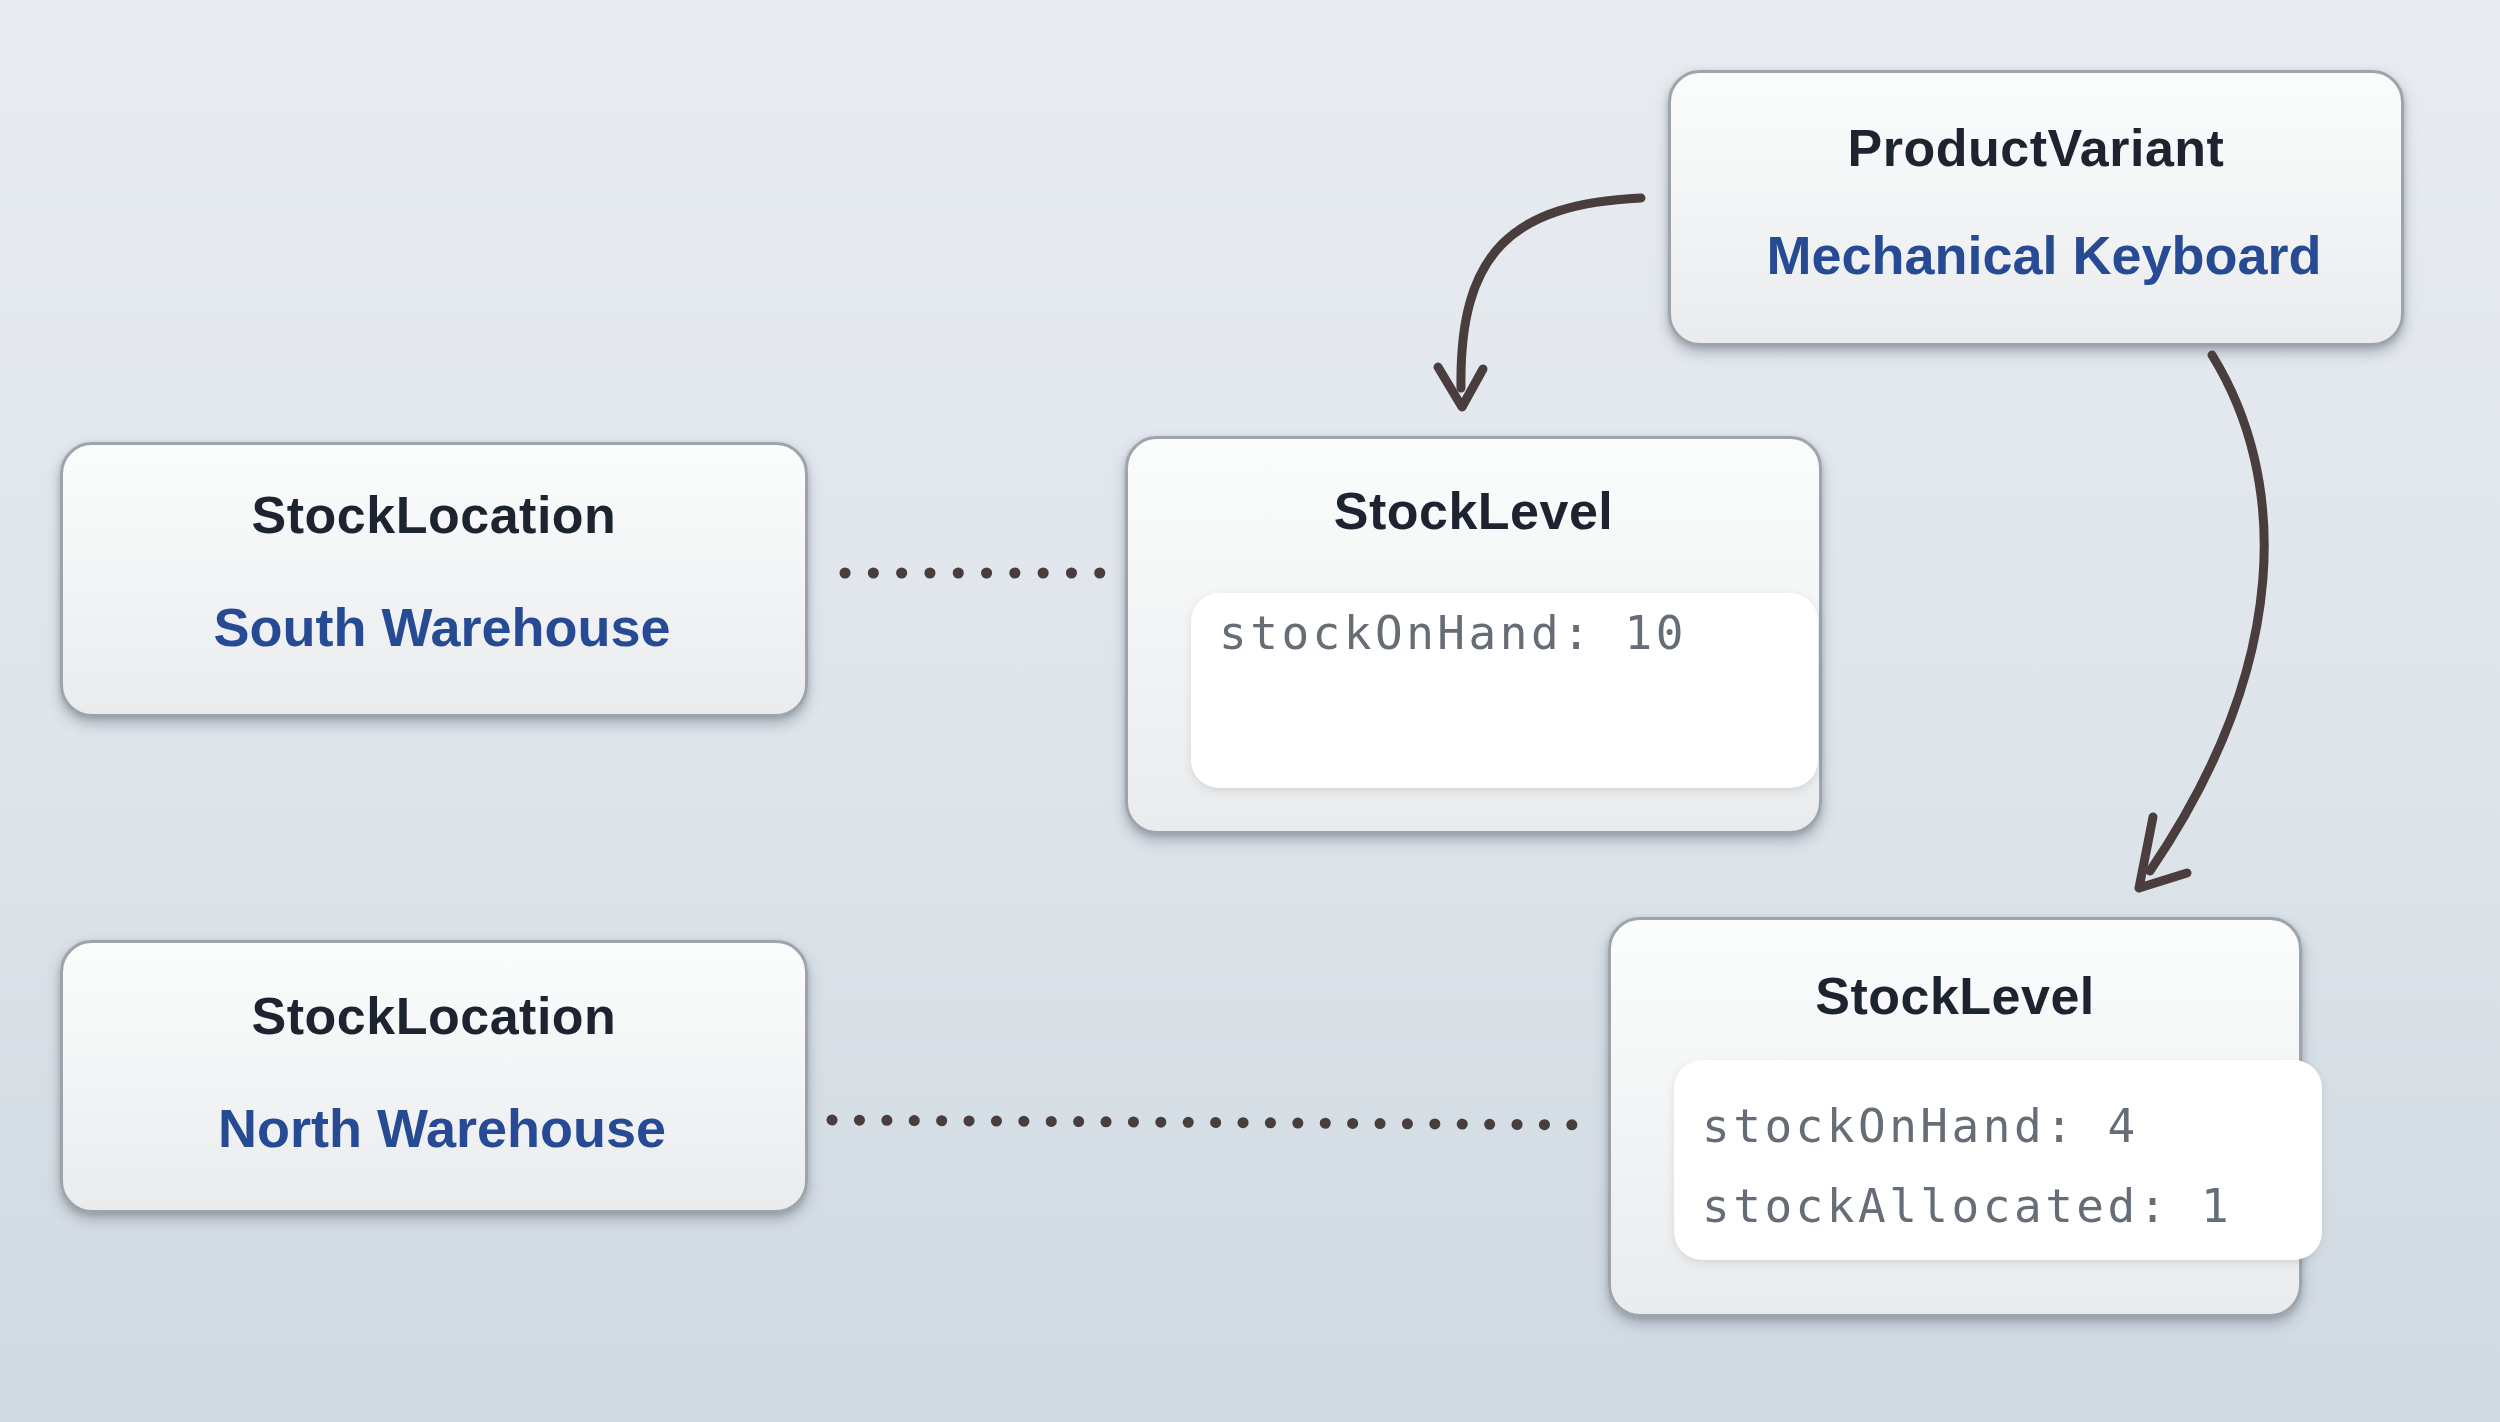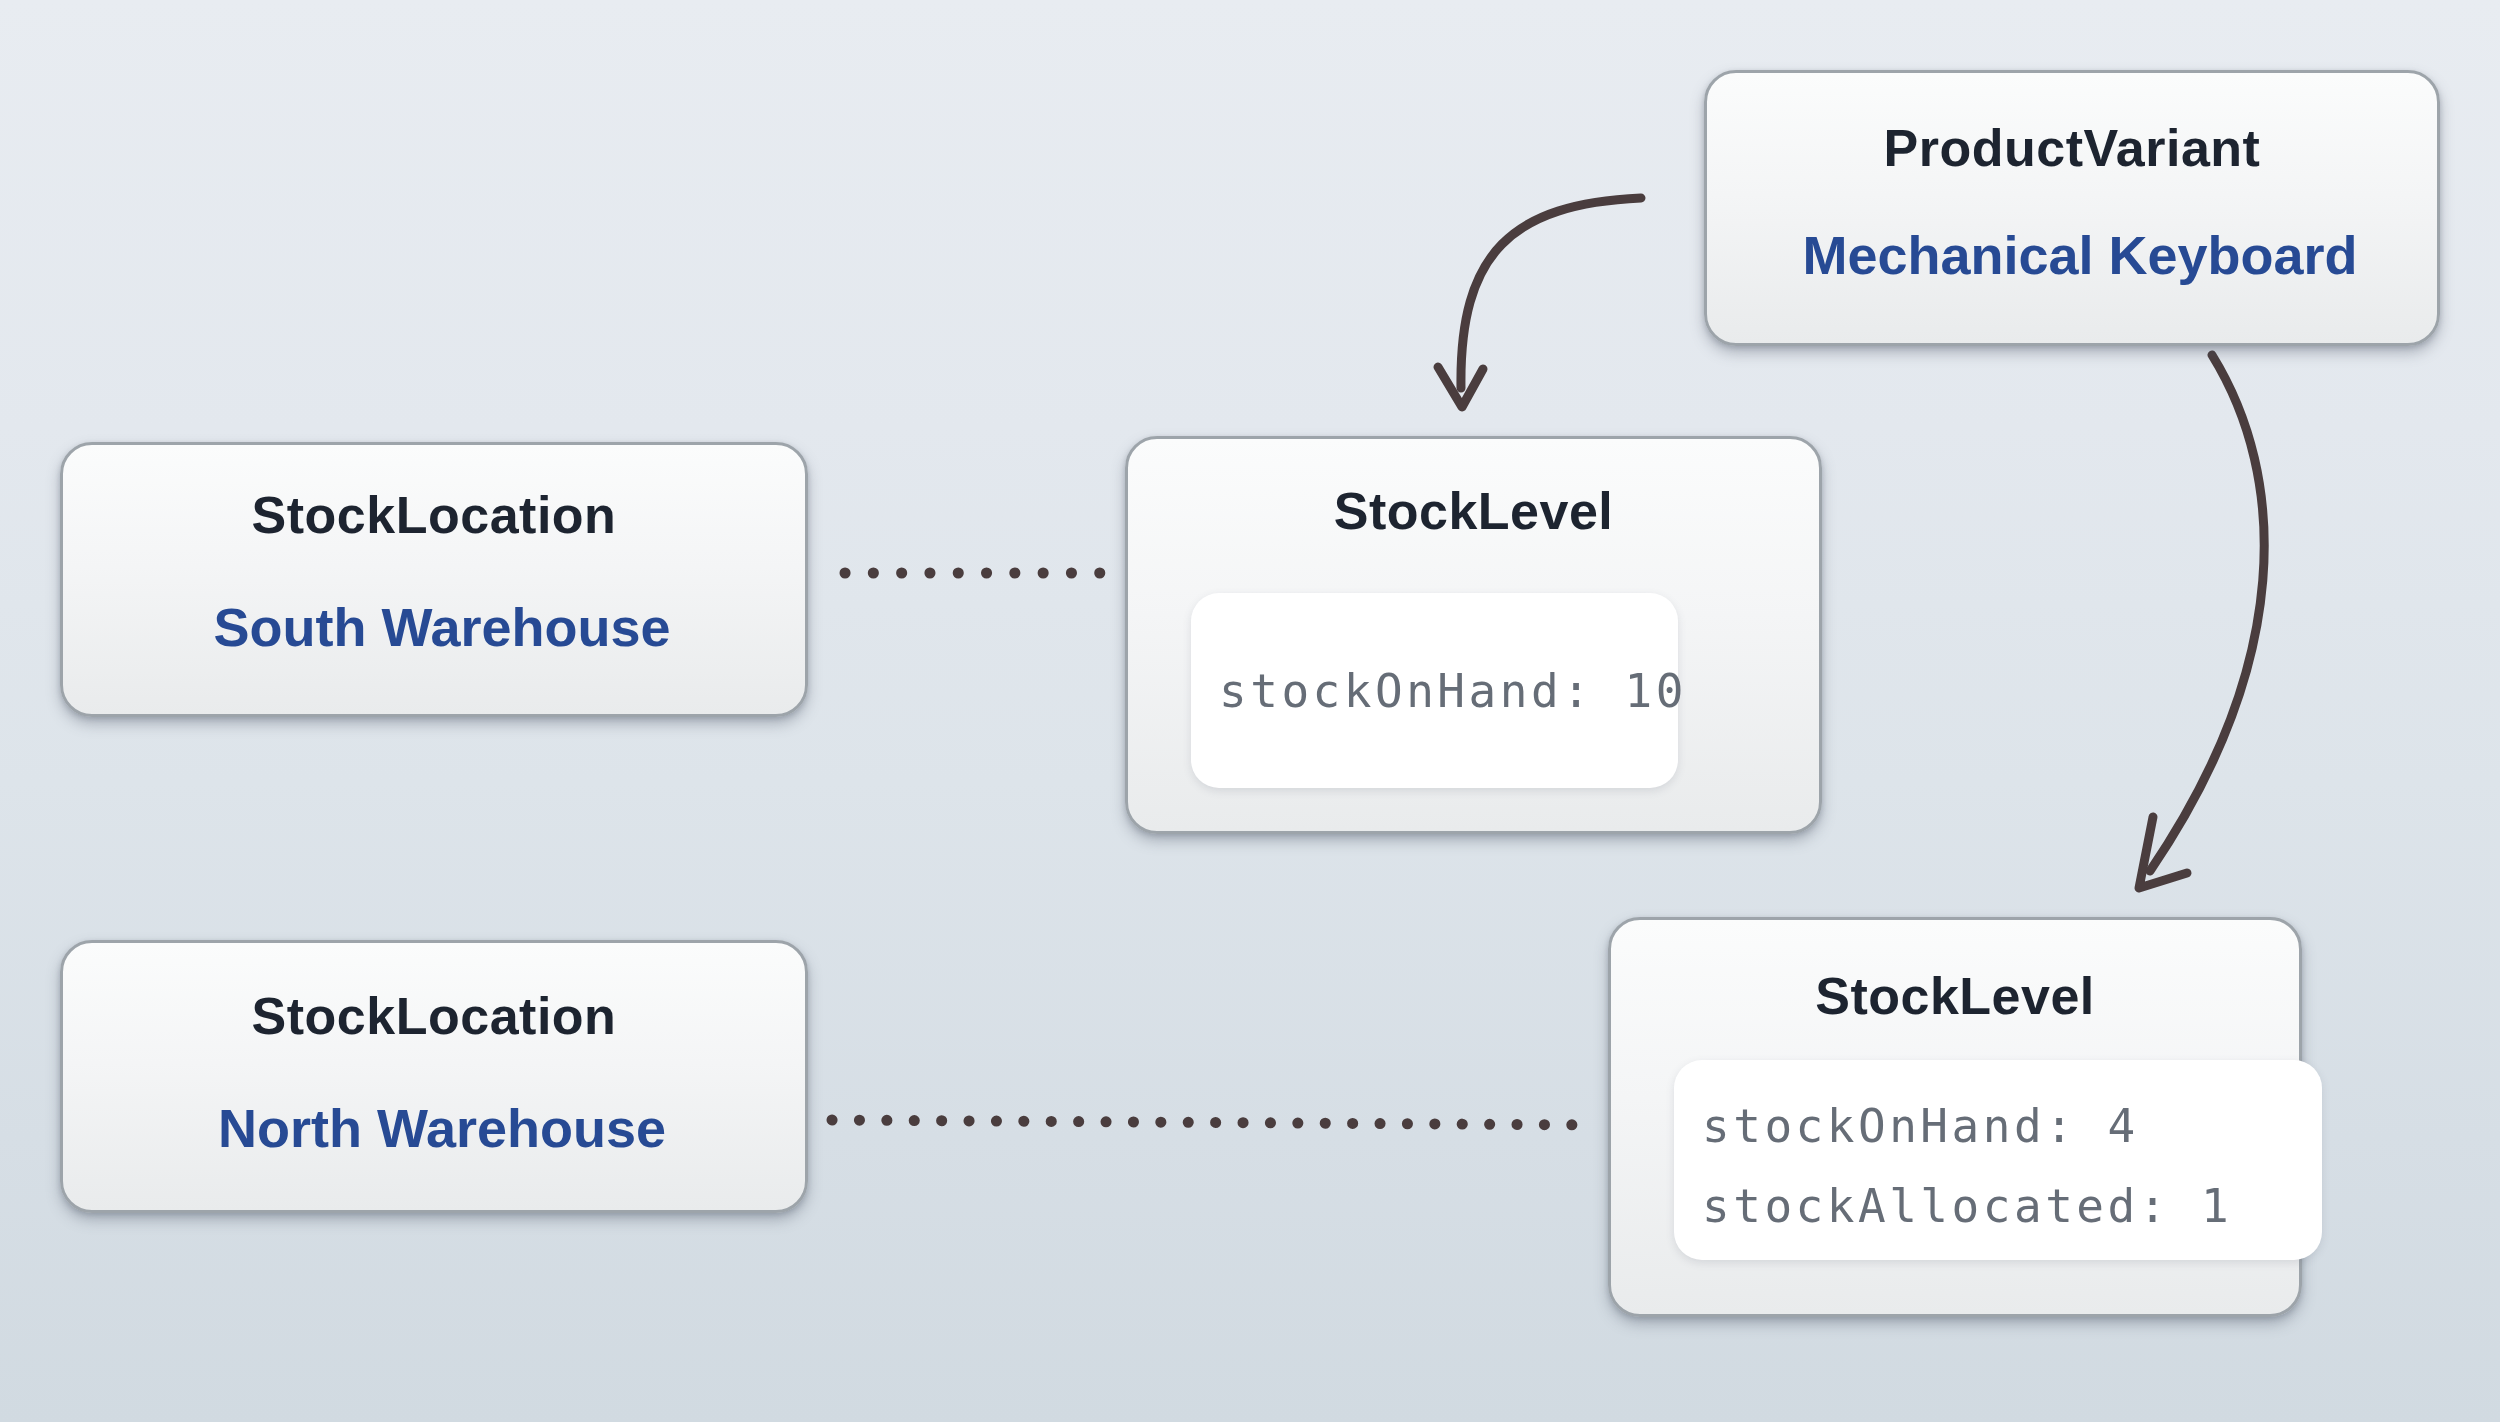--- a/index.html
+++ b/index.html
@@ -52,35 +52,35 @@
   }
   .code-line {
     font-family: "DejaVu Sans Mono", monospace;
     font-size: 46px;
     line-height: 80px;
     letter-spacing: 3.5px;
     color: #666d77;
     white-space: pre;
   }
   
-  .node-product-variant { left: 1704px; top: 70px;  width: 736px; height: 276px; }
+  .node-product-variant { left: 1668px; top: 70px;  width: 736px; height: 276px; }
   .node-product-variant .entity-title { margin-top: 43px; }
   .node-product-variant .entity-value { margin-top: 41px; }
 
   .node-stock-location-north { left: 60px; top: 442px; width: 748px; height: 275px; }
   .node-stock-location-north .entity-title { margin-top: 38px; }
   .node-stock-location-north .entity-value { margin-top: 46px; }
 
   .node-stock-location-south { left: 60px; top: 940px; width: 748px; height: 273px; }
   .node-stock-location-south .entity-title { margin-top: 41px; }
   .node-stock-location-south .entity-value { margin-top: 46px; }
 
   .node-stock-level-north { left: 1125px; top: 436px; width: 697px; height: 398px; }
   .node-stock-level-north .entity-title { margin-top: 36px; line-height: 72px; }
-  .node-stock-level-north .code-panel { left: 63px; top: 154px; width: 487px; height: 195px; }
+  .node-stock-level-north .code-panel { left: 63px; top: 154px; width: 627px; height: 195px; justify-content: space-between; }
 
   .node-stock-level-south { left: 1608px; top: 917px; width: 694px; height: 400px; }
   .node-stock-level-south .entity-title { margin-top: 40px; line-height: 72px; }
   .node-stock-level-south .code-panel { left: 63px; top: 140px; width: 648px; height: 200px; padding-top: 12px; }
 
   .connector-layer {
     position: absolute;
     left: 0; top: 0;
     width: 2500px;
     height: 1422px;

